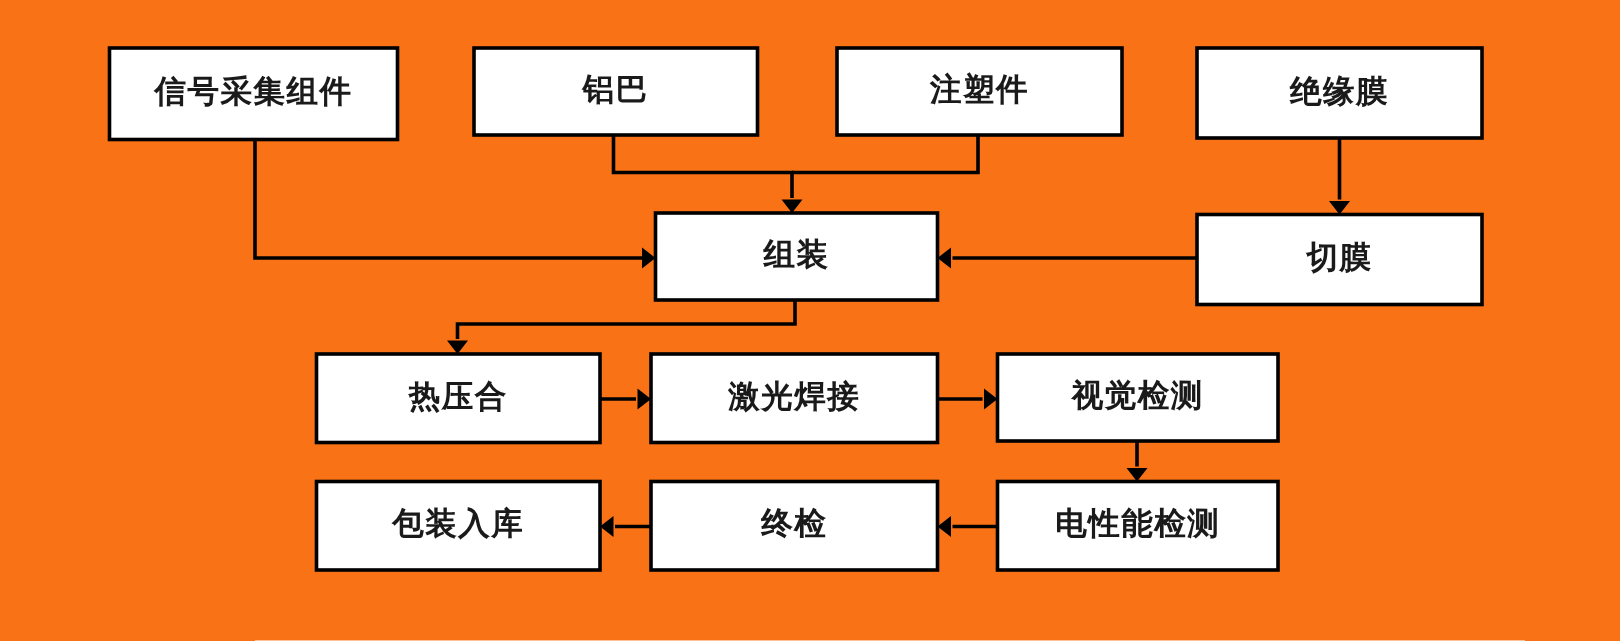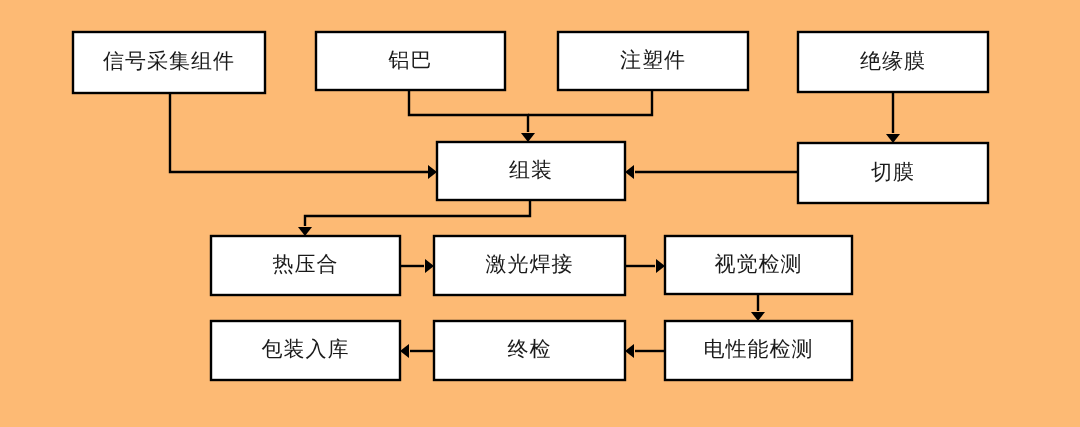--- a/index.html
+++ b/index.html
@@ -10,21 +10,22 @@
   body {
     width: 1080px;
     height: 427px;
     font-family: "Liberation Serif", "DejaVu Serif", serif;
     overflow: hidden;
   }
   #flow-root {
     position: relative;
     width: 1080px;
     height: 427px;
-    background: #fdba74;
+    background: #f97316;
+    font-weight: bold;
   }
   svg#flow-svg {
     position: absolute;
     left: 0;
     top: 0;
     width: 1080px;
     height: 427px;
     display: block;
   }
   .node-rect {

